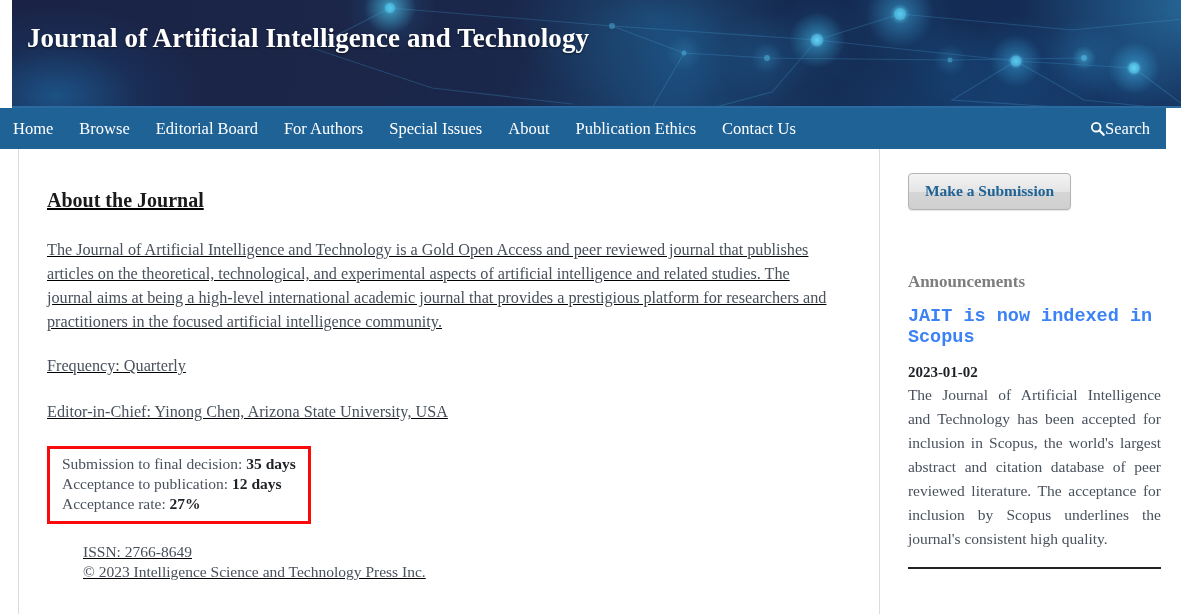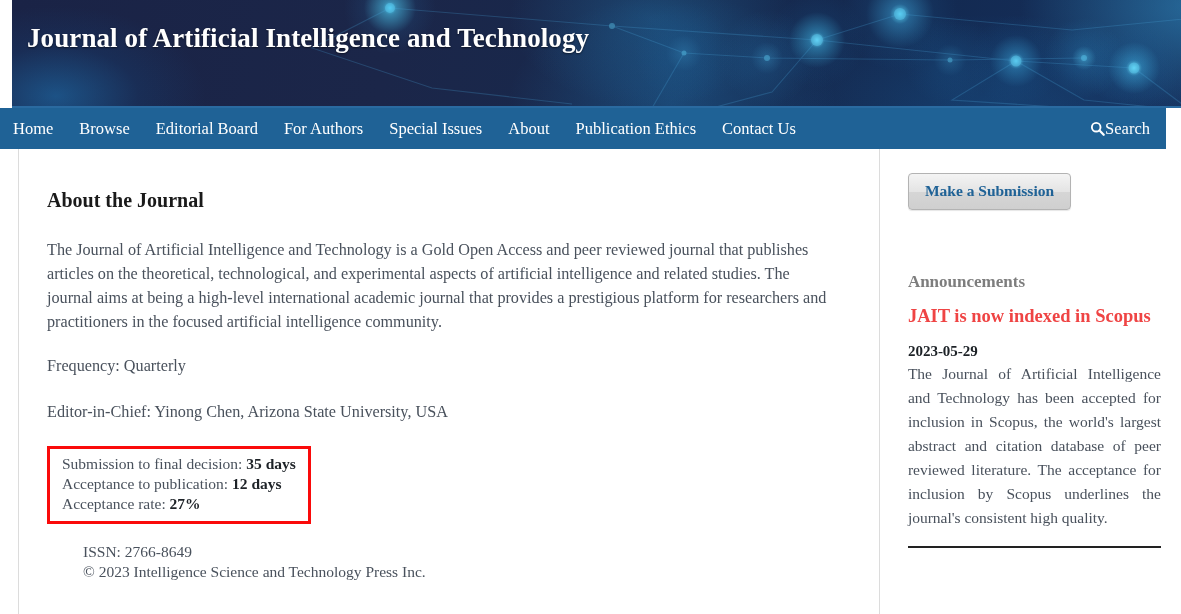--- a/index.html
+++ b/index.html
@@ -101,20 +101,21 @@
     display: flex;
     width: 1181px;
     height: 465px;
     padding-left: 18px;
   }
   .main-col {
     width: 871px;
     border-left: 1px solid #dcdcdc;
     border-right: 1px solid #dcdcdc;
     padding: 40px 30px 0 28px;
+    text-decoration: underline;
   }
   .side-col {
     width: 304px;
     padding: 24px 20px 0 28px;
   }
 
   .page-title {
     margin: 0 0 26px 0;
     font-size: 20px;
     font-weight: bold;
@@ -172,24 +173,25 @@
   .announce-head {
     margin: 62px 0 14px 0;
     font-size: 17px;
     font-weight: bold;
     color: #7d7d7d;
   }
   .announce-title {
     display: block;
     font-size: 18.5px;
     font-weight: bold;
-    color: #ef4444;
+    color: #3b82f6;
     text-decoration: none;
     margin-bottom: 16px;
     cursor: pointer;
+    font-family: Liberation Mono, monospace;
   }
   .announce-date {
     font-size: 15px;
     font-weight: bold;
     color: #1d2227;
     margin-bottom: 2px;
   }
   .announce-body {
     font-size: 15.5px;
     line-height: 24px;
@@ -290,20 +292,20 @@
     </div>
   </main>
 
   <aside class="side-col">
     <button class="submit-btn">Make a Submission</button>
 
     <h3 class="announce-head">Announcements</h3>
 
     <a class="announce-title" href="#">JAIT is now indexed in Scopus</a>
 
-    <div class="announce-date">2023-05-29</div>
+    <div class="announce-date">2023-01-02</div>
 
     <p class="announce-body">The Journal of Artificial Intelligence and Technology has been accepted for inclusion in Scopus, the world's largest abstract and citation database of peer reviewed literature. The acceptance for inclusion by Scopus underlines the journal's consistent high quality.</p>
 
     <hr class="side-rule">
   </aside>
 
 </div>
 
 </body></html>

